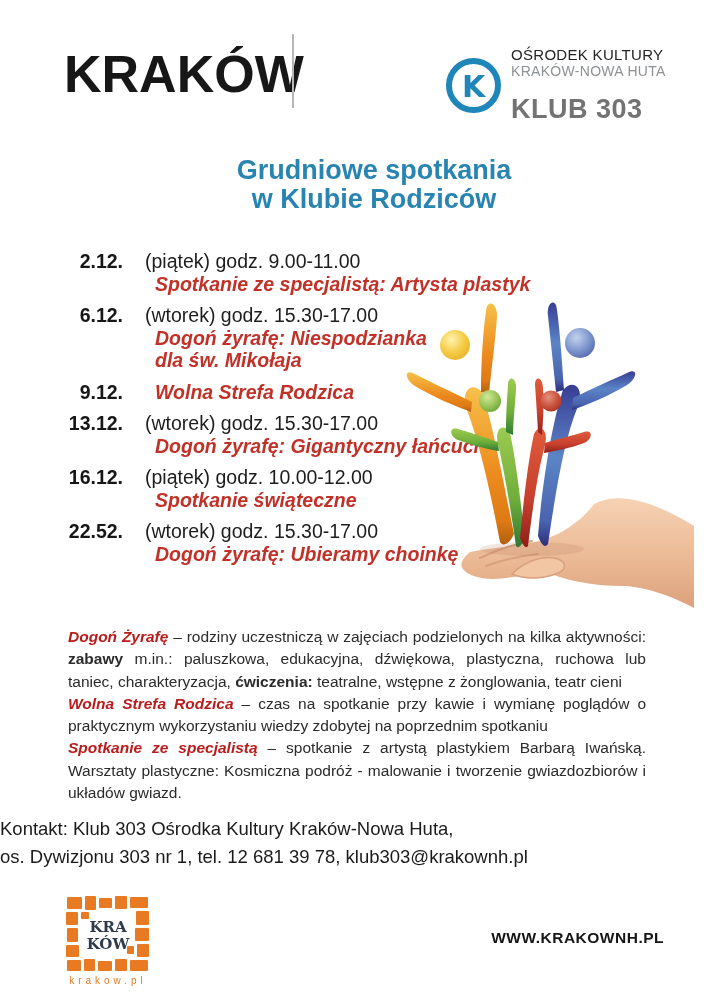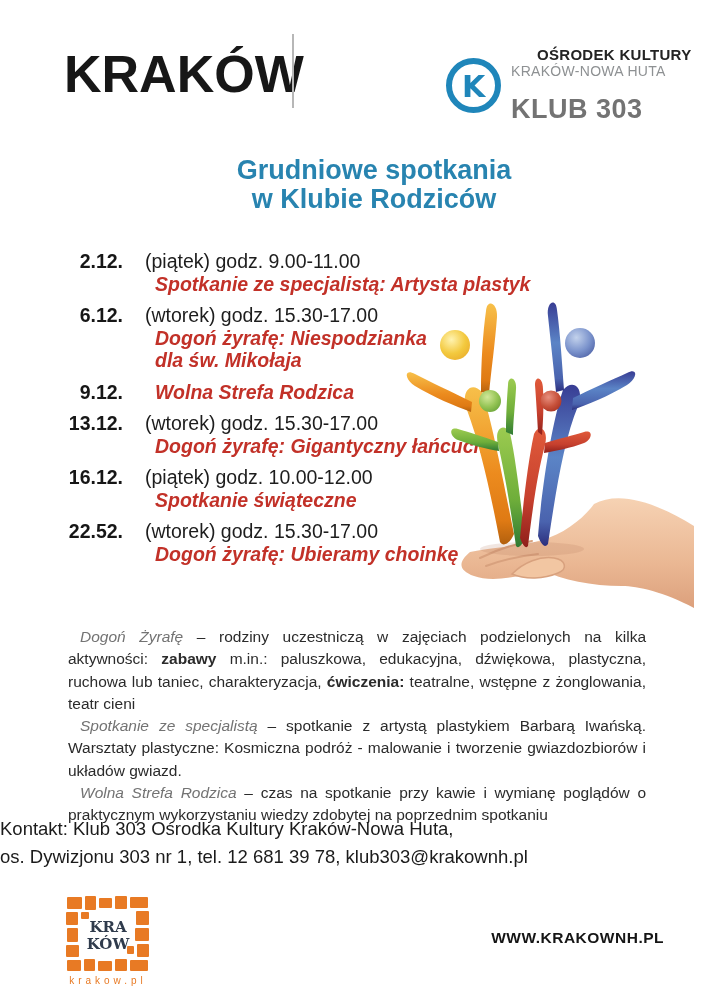--- a/index.html
+++ b/index.html
@@ -13,21 +13,21 @@
   .brand {
     position:absolute; left:64px; top:44px;
     font-size:52px; font-weight:700; letter-spacing:0px; color:#171717;
   }
   .hdr-divider {
     position:absolute; left:292px; top:34px; width:2px; height:74px; background:#b7b7b7;
   }
   .org { position:absolute; left:446px; top:47px; display:flex; align-items:center; gap:10px; }
   .org-logo { width:55px; height:55px; display:block; }
   .org-text { display:flex; flex-direction:column; line-height:1.12; }
-  .org-l1 { font-size:15px; font-weight:700; color:#232323; letter-spacing:.3px;margin-left:26px; }
+  .org-l1 { font-size:15px; font-weight:400; color:#232323; letter-spacing:.3px; }
   .org-l2 { font-size:14px; font-weight:400; color:#8e9193; letter-spacing:.3px; }
   .org-l3 { font-size:27px; font-weight:700; color:#737373; letter-spacing:.5px; margin-top:15px; }
   
   .title {
     position:absolute; left:0; top:156px; width:704px; text-align:center;
     font-size:27px; font-weight:700; color:#2884b0; line-height:29px; white-space:pre-line;padding-left:44px;
   }
   
   .events { position:absolute; left:57px; top:250px; width:560px; }
   .event {
@@ -41,21 +41,21 @@
     color:#c23128; font-weight:700; font-style:italic;
   }
   
   .illustration { position:absolute; left:392px; top:290px; width:302px; height:322px; }
   
   .descriptions {
     position:absolute; left:68px; top:626px; width:578px;
     font-size:15.5px; line-height:22.3px; color:#2b2b2b; text-align:justify;
   }
   .descriptions p { margin:0; }
-  .lead { color:#737373; font-weight:400; font-style:italic;margin-left:12px; }
+  .lead { color:#b91c1c; font-weight:700; font-style:italic; }
   .b { font-weight:700; }
   
   .contact {
     position:absolute; left:0; top:815px; width:704px; 
     font-size:18.5px; line-height:28px; color:#1b1b1b; white-space:pre-line;
   }
   
   .krk-logo { position:absolute; left:66px; top:896px; width:84px; }
   .krk-logo svg { display:block; width:84px; height:76px; }
   .krk-caption {
@@ -225,22 +225,22 @@
       <path fill="url(#gRed)" d="M 146 142 C 145 125 144 108 143 95 C 143 85 151 87 151 99
         C 152 116 151 133 150 145 Z"></path>
       <path fill="url(#gRed)" d="M 153 153 C 166 149 182 145 192 142 C 202 139 200 150 192 153
         C 179 158 163 161 152 163 Z"></path>
       <circle cx="159" cy="111" r="10.5" fill="url(#hRed)"></circle>
     </g>
   </svg>
 
   <section class="descriptions">
     <p><span class="lead">Dogoń Żyrafę</span><span> – rodziny uczestniczą w zajęciach podzielonych na kilka aktywności: </span><span class="b">zabawy</span><span> m.in.: paluszkowa, edukacyjna, dźwiękowa, plastyczna, ruchowa lub taniec, charakteryzacja, </span><span class="b">ćwiczenia:</span><span> teatralne, wstępne z żonglowania, teatr cieni</span></p>
+    <p><span class="lead">Wolna Strefa Rodzica</span><span> – czas na spotkanie przy kawie i wymianę poglądów o praktycznym wykorzystaniu wiedzy zdobytej na poprzednim spotkaniu</span></p>
     <p><span class="lead">Spotkanie ze specjalistą</span><span> – spotkanie z artystą plastykiem Barbarą Iwańską. Warsztaty plastyczne: Kosmiczna podróż - malowanie i tworzenie gwiazdozbiorów i układów gwiazd.</span></p>
-    <p><span class="lead">Wolna Strefa Rodzica</span><span> – czas na spotkanie przy kawie i wymianę poglądów o praktycznym wykorzystaniu wiedzy zdobytej na poprzednim spotkaniu</span></p>
   </section>
 
   <div class="contact">Kontakt: Klub 303 Ośrodka Kultury Kraków-Nowa Huta,
 os. Dywizjonu 303 nr 1, tel. 12 681 39 78, klub303@krakownh.pl</div>
 
   <div class="krk-logo">
     <svg viewBox="0 0 84 76">
       <g fill="#e87a24">
         <rect x="1" y="1" width="15" height="12" rx="1"></rect>
         <rect x="19" y="0" width="11" height="14" rx="1"></rect>

